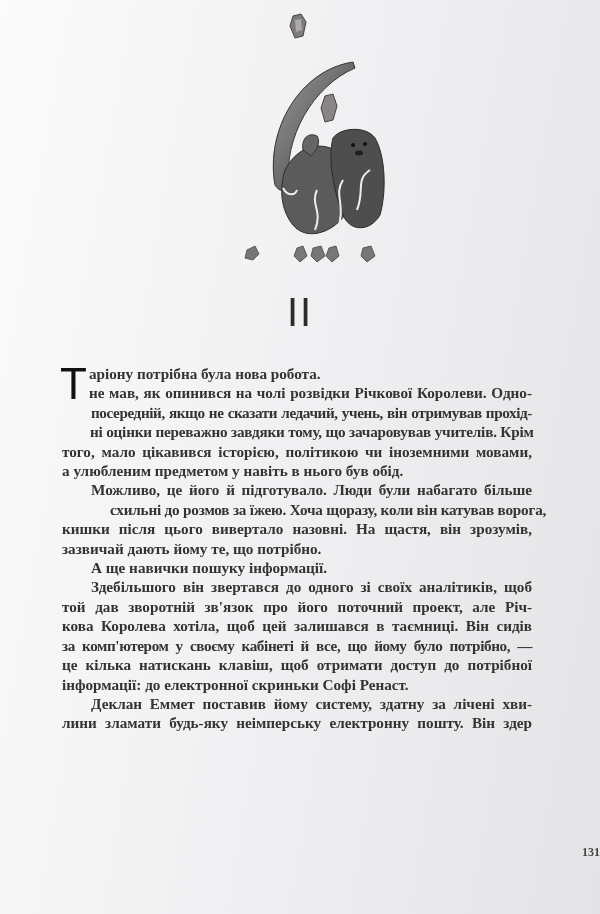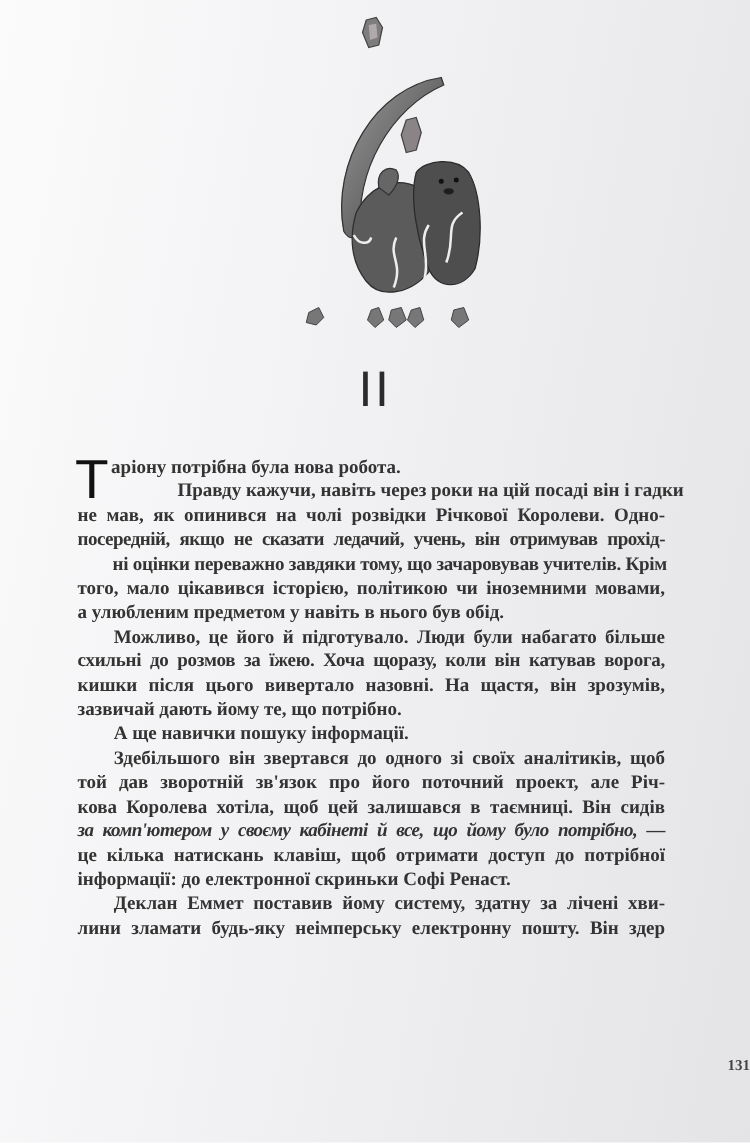--- a/index.html
+++ b/index.html
@@ -83,44 +83,43 @@
 <div class="chapter-num">II</div>
 
 <div class="text-block">
 
   <p>
     <span class="dropcap">Т</span>
     <span class="first-line">аріону потрібна була нова робота.</span>
   </p>
 
   <p style="clear:none;">
-    <span class="line indent" style="padding-left:80px;">Правду кажучи, навіть через роки на цій посаді він і гадки</span>
     <span class="line">не мав, як опинився на чолі розвідки Річкової Королеви. Одно-</span>
-    <span class="line" style="letter-spacing:-0.4px;">посередній, якщо не сказати ледачий, учень, він отримував прохід-</span>
+    <span class="line" style="letter-spacing:-0.4px;margin-left:29px;">посередній, якщо не сказати ледачий, учень, він отримував прохід-</span>
     <span class="line" style="letter-spacing:-0.2px;margin-left:28px;">ні оцінки переважно завдяки тому, що зачаровував учителів. Крім</span>
     <span class="line">того, мало цікавився історією, політикою чи іноземними мовами,</span>
     <span class="line last">а улюбленим предметом у навіть в нього був обід.</span>
   </p>
 
   <p>
     <span class="line indent">Можливо, це його й підготувало. Люди були набагато більше</span>
-    <span class="line" style="letter-spacing:-0.2px;">схильні до розмов за їжею. Хоча щоразу, коли він катував ворога,</span>
+    <span class="line" style="letter-spacing:-0.2px;margin-left:48px;">схильні до розмов за їжею. Хоча щоразу, коли він катував ворога,</span>
     <span class="line">кишки після цього вивертало назовні. На щастя, він зрозумів,</span>
     <span class="line last">зазвичай дають йому те, що потрібно.</span>
   </p>
 
   <p>
     <span class="line indent last">А ще навички пошуку інформації.</span>
   </p>
 
   <p>
     <span class="line indent">Здебільшого він звертався до одного зі своїх аналітиків, щоб</span>
     <span class="line">той дав зворотній зв'язок про його поточний проект, але Річ-</span>
     <span class="line">кова Королева хотіла, щоб цей залишався в таємниці. Він сидів</span>
-    <span class="line" style="letter-spacing:-0.4px;font-style:italic;">за комп'ютером у своєму кабінеті й все, що йому було потрібно, —</span>
+    <span class="line" style="letter-spacing:-0.4px;">за комп'ютером у своєму кабінеті й все, що йому було потрібно, —</span>
     <span class="line">це кілька натискань клавіш, щоб отримати доступ до потрібної</span>
     <span class="line last">інформації: до електронної скриньки Софі Ренаст.</span>
   </p>
 
   <p>
     <span class="line indent">Деклан Еммет поставив йому систему, здатну за лічені хви-</span>
     <span class="line">лини зламати будь-яку неімперську електронну пошту. Він здер</span>
   </p>
 </div>
 

